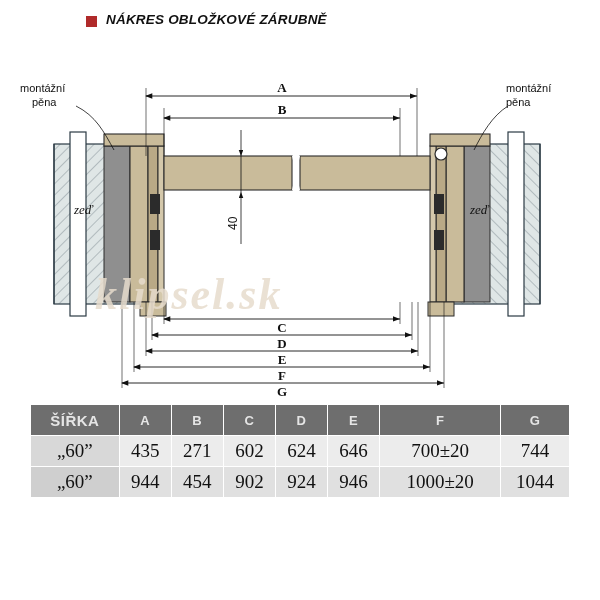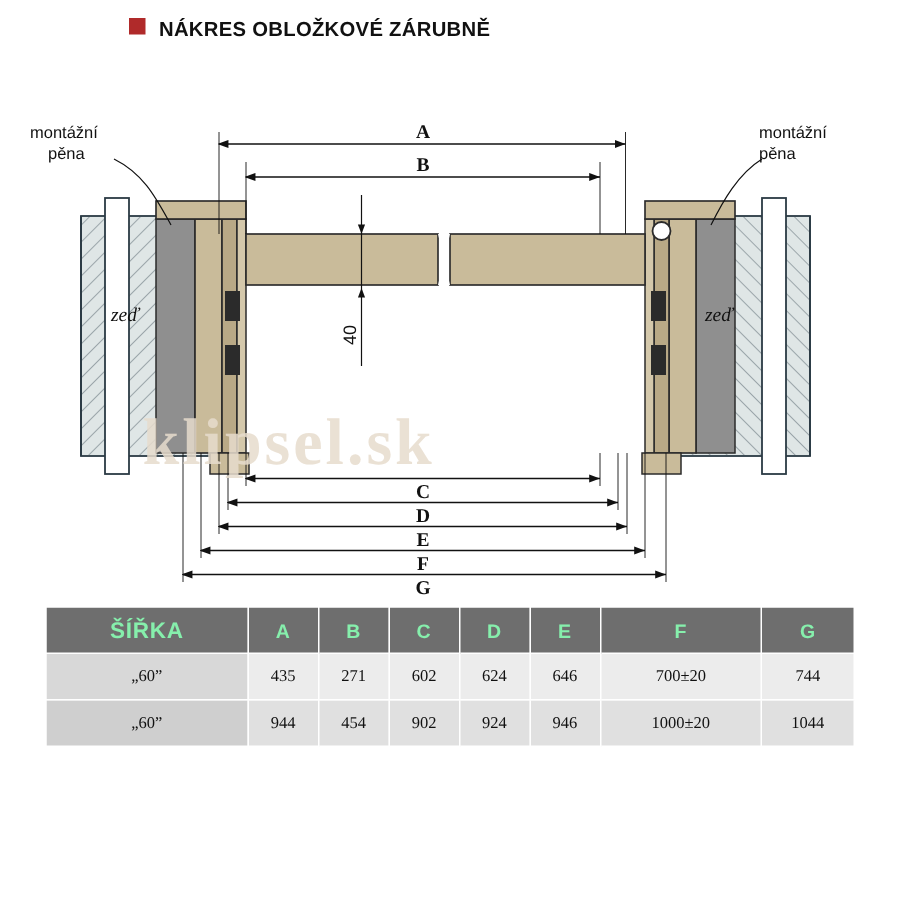--- a/index.html
+++ b/index.html
@@ -7,79 +7,80 @@
     width:600px;height:600px;
     background:#ffffff;
     font-family:"Liberation Sans", sans-serif;
     color:#1a1a1a;
     position:relative;
     overflow:hidden;
   }
   
   .title-row{
     position:absolute;left:86px;top:12px;
-    display:flex;align-items:flex-start;gap:9px;
+    display:flex;align-items:flex-end;gap:9px;font-style:italic;
   }
   .title-marker{
     width:11px;height:11px;background:#b02a2a;display:block;
   }
   .title-text{
     font-size:13.5px;font-weight:bold;letter-spacing:.2px;color:#111;
   }
 
   
   .drawing{
     position:absolute;left:0;top:34px;width:600px;height:366px;
   }
   .drawing svg{display:block;}
 
   .wm{
     position:absolute;left:95px;top:235px;
     font-size:44px;font-weight:bold;color:#e7dccd;
     letter-spacing:2px;opacity:.85;pointer-events:none;
     font-family:"Liberation Serif", serif;
+    font-style:italic;
   }
 
   
   .table-wrap{
     position:absolute;left:30px;top:404px;width:540px;
   }
   table{
     border-collapse:collapse;width:540px;
     font-size:12.5px;
   }
   th,td{
     border:1px solid #ffffff;
     text-align:center;
     padding:0;
     height:30px;
     font-family:"Liberation Serif", serif;
   }
   thead th{
-    background:#6e6e6e;color:#86efac;font-weight:bold;font-size:13px;
+    background:#6e6e6e;color:#e5e5e5;font-weight:bold;font-size:13px;
     font-family:"Liberation Sans", sans-serif;
     letter-spacing:.5px;
   }
   thead th.first{
     font-size:15px;
   }
   tbody tr td{
     background:#ececec;color:#111;
   }
   tbody tr:nth-child(even) td{
     background:#e0e0e0;
   }
   tbody td.first{
     background:#d8d8d8;font-weight:normal;
   }
   tbody tr:nth-child(even) td.first{
     background:#cfcfcf;
   }
   tbody td{
-    font-size:11px;
+    font-size:19px;
   }
 </style>
 </head>
 <body>
 
 <div class="title-row">
   <span class="title-marker"></span>
   <span class="title-text">NÁKRES OBLOŽKOVÉ ZÁRUBNĚ</span>
 </div>
 

